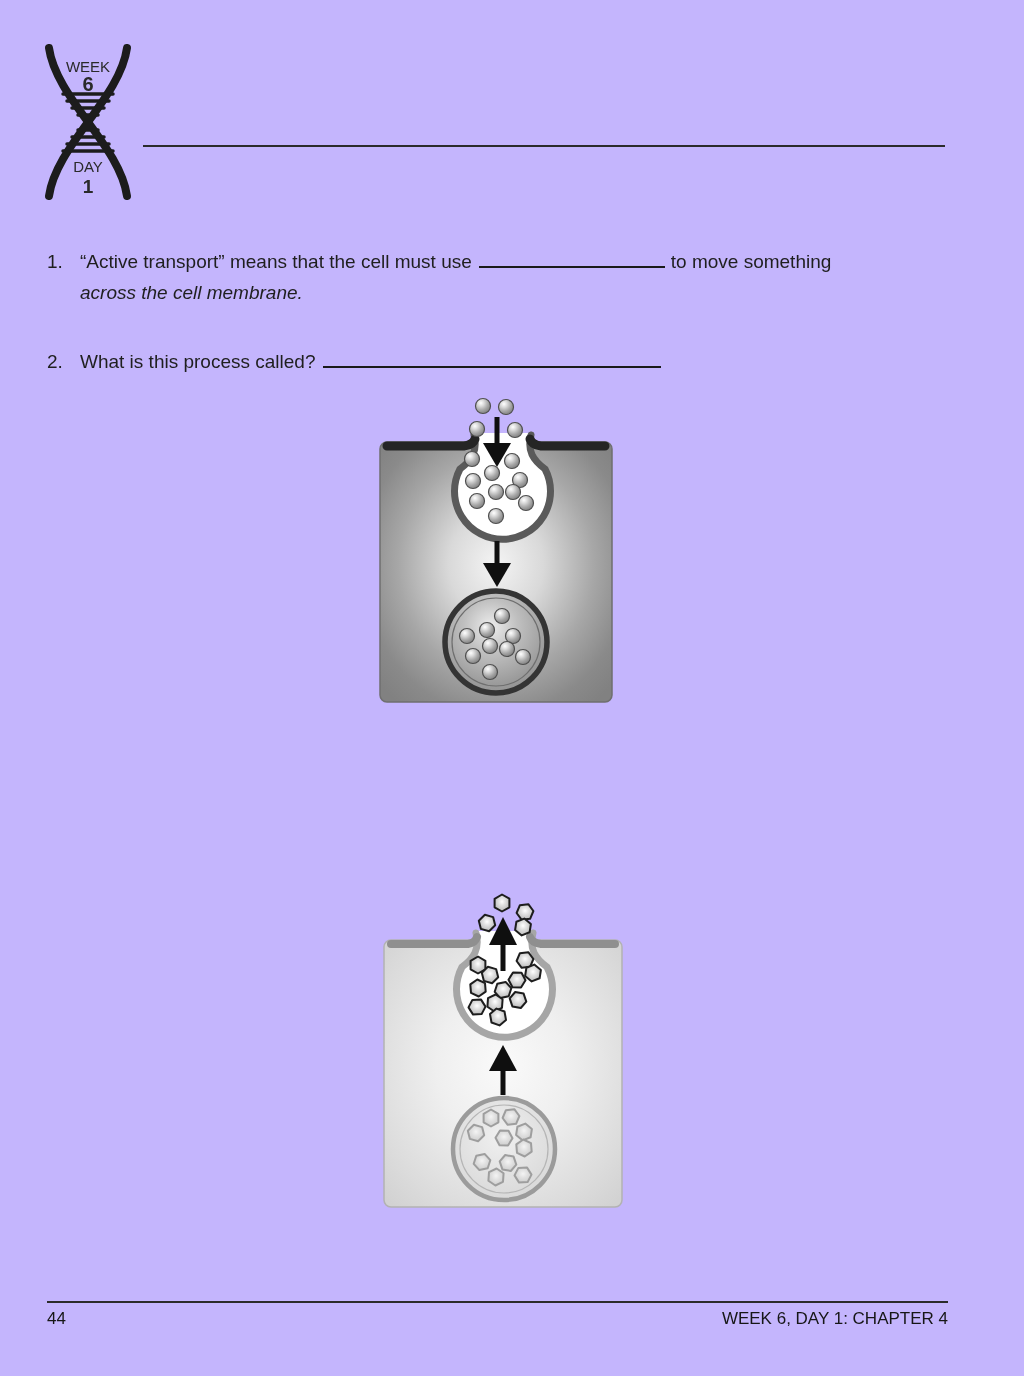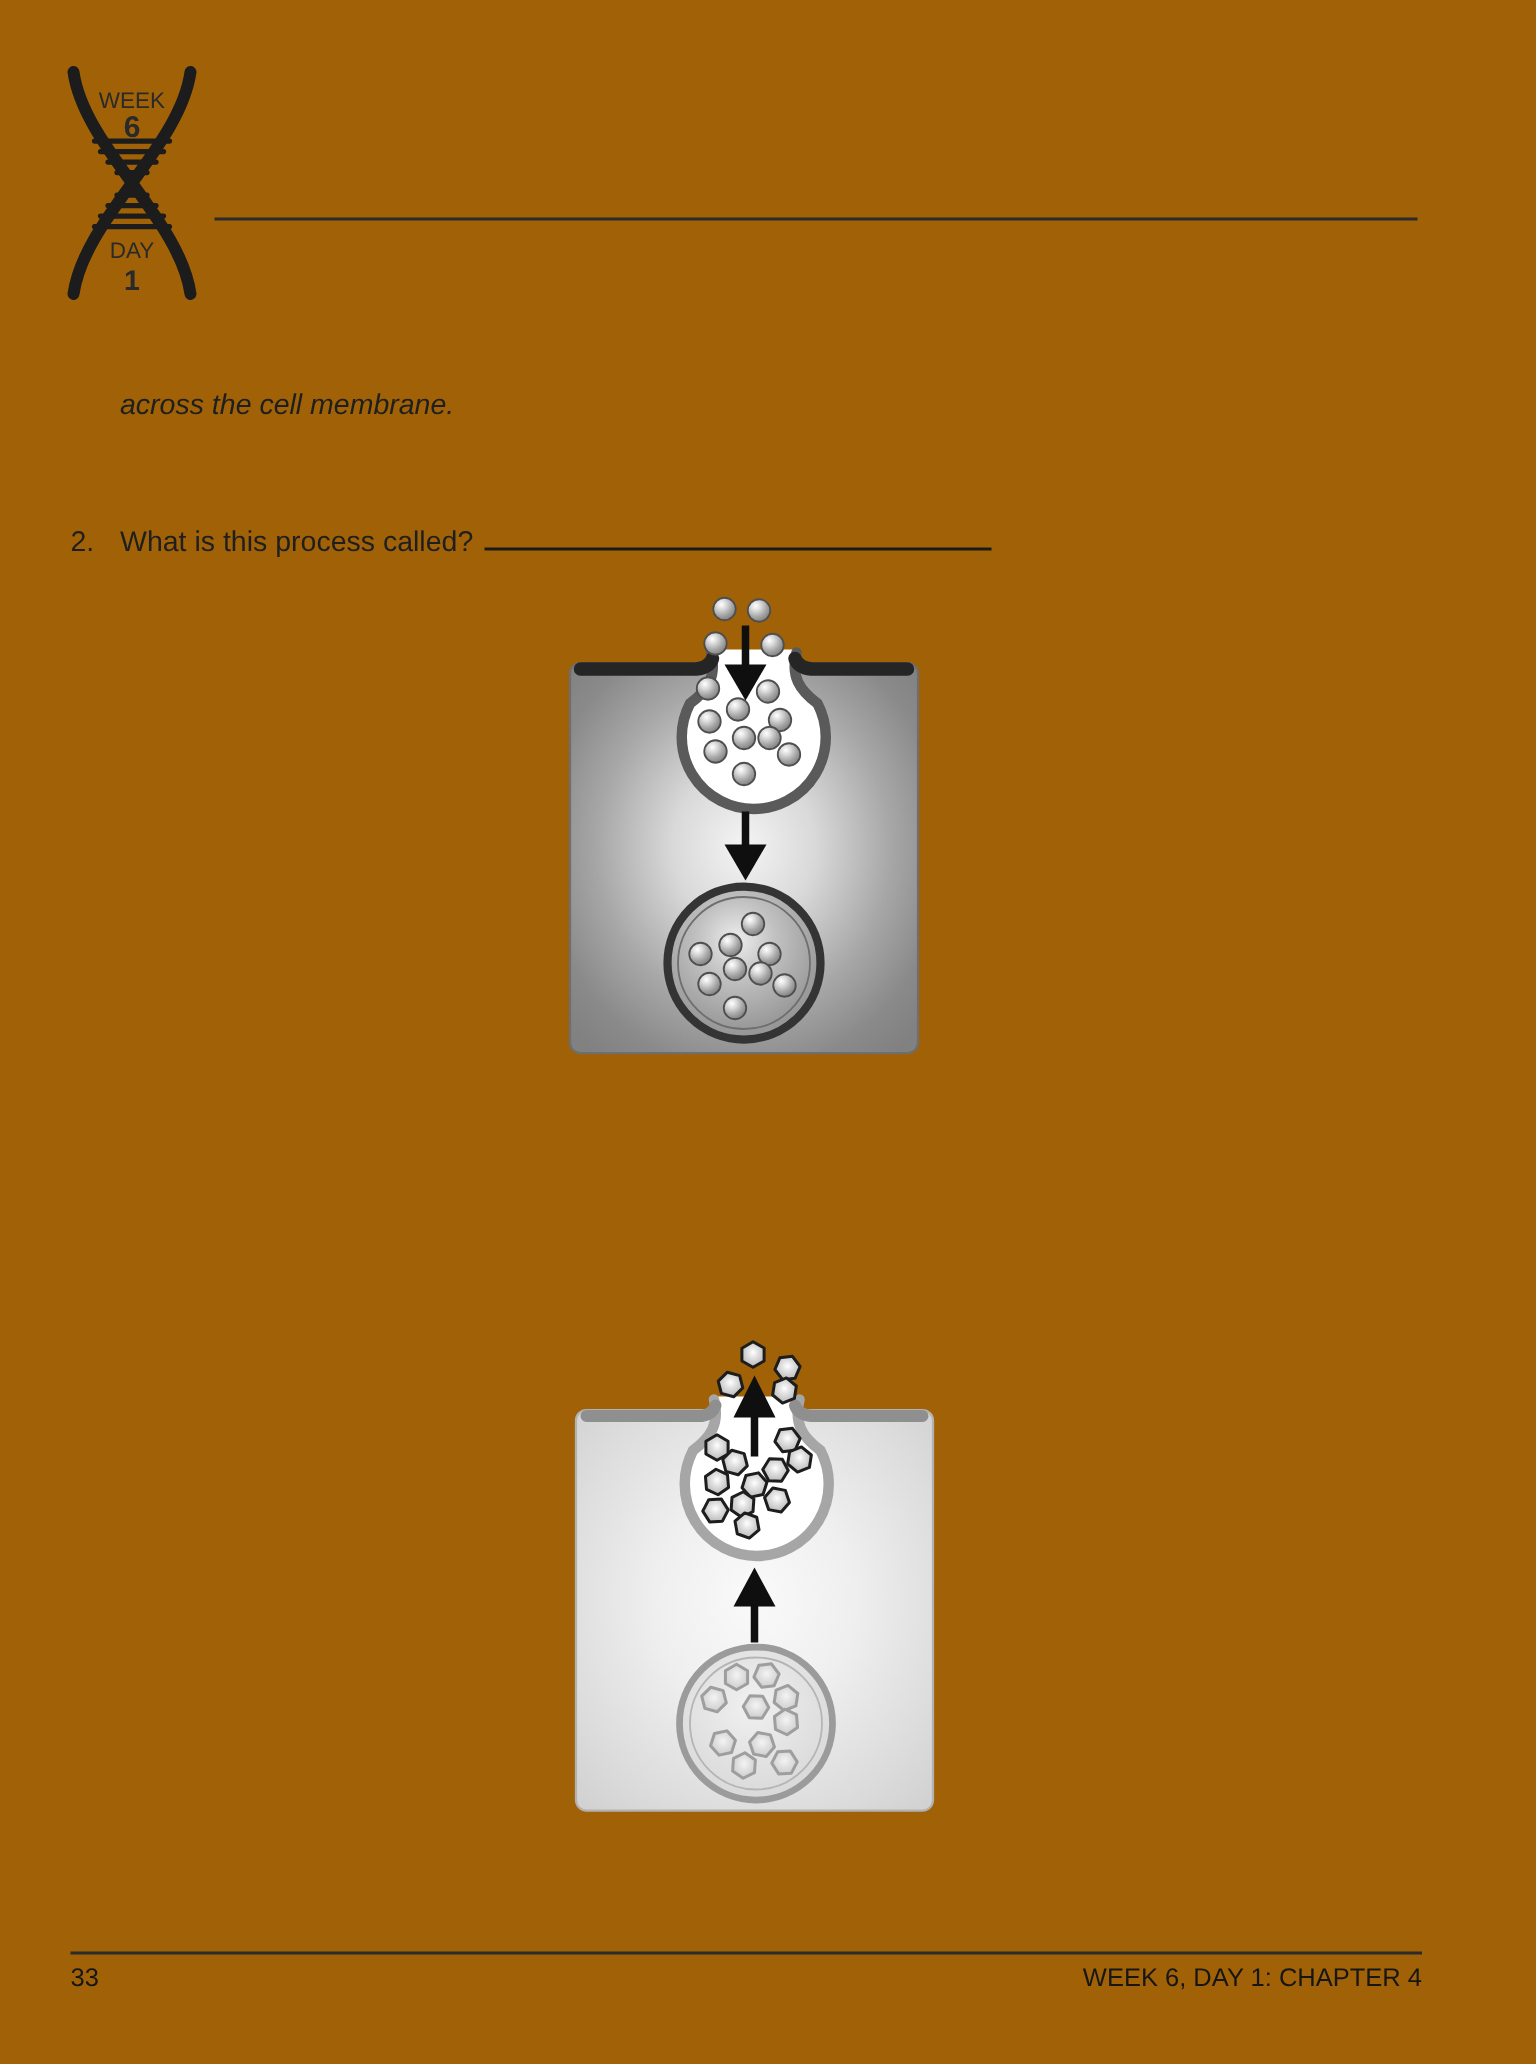--- a/index.html
+++ b/index.html
@@ -3,21 +3,21 @@
 <meta charset="utf-8">
 <style>
   * { margin:0; padding:0; box-sizing:border-box; }
   html,body { background:#ffffff; }
   body {
     font-family:"Liberation Sans", sans-serif;
     color:#1c1c1c;
     width:1024px; height:1376px;
     position:relative; overflow:hidden;
   }
-  .page { position:absolute; inset:0; background:#a16207; }
+  .page { position:absolute; inset:0; background:#c4b5fd; }
 
   
   .dna-icon { position:absolute; left:38px; top:42px; width:100px; height:160px; }
   .page-title {
     position:absolute; left:143px; top:103px;
     font-size:29px; font-weight:bold; color:#161616; letter-spacing:.2px;
     white-space:nowrap;
   }
   .title-rule { position:absolute; left:143px; top:145px; width:802px; height:2px; background:#2b2b2b; }
 
@@ -64,20 +64,23 @@
       <text x="49" y="30" font-size="15">WEEK</text>
       <text x="49" y="49" font-size="20" font-weight="bold">6</text>
       <text x="49" y="130" font-size="15">DAY</text>
       <text x="49" y="151" font-size="19" font-weight="bold">1</text>
     </g>
   </svg>
 
   <div class="title-rule"></div>
 
   <div class="question" style="top:251px">
+    <div class="q-line">
+      <span class="q-num">1.</span><span>“Active transport” means that the cell must use</span><span class="blank" style="width: 186px;"></span><span>to move something</span>
+    </div>
     <div class="q-line2">across the cell membrane.</div>
   </div>
 
   <div class="question" style="top:351px">
     <div class="q-line">
       <span class="q-num">2.</span><span>What is this process called?</span><span class="blank" style="width: 338px;"></span>
     </div>
   </div>
 
   <svg class="diagram1" viewBox="0 0 240 322">
@@ -227,16 +230,16 @@
       <rect x="119.5" y="60" width="5" height="28"></rect>
       <polygon points="108,62 136,62 122,34"></polygon>
     </g>
     <g fill="#0f0f0f">
       <rect x="119.5" y="186" width="5" height="26"></rect>
       <polygon points="108,188 136,188 122,162"></polygon>
     </g>
   </svg>
 
   <div class="footer-rule"></div>
-  <div class="page-number">33</div>
+  <div class="page-number">44</div>
   <div class="running-header">WEEK 6, DAY 1: CHAPTER 4</div>
 
 </div>
 
 </body></html>

